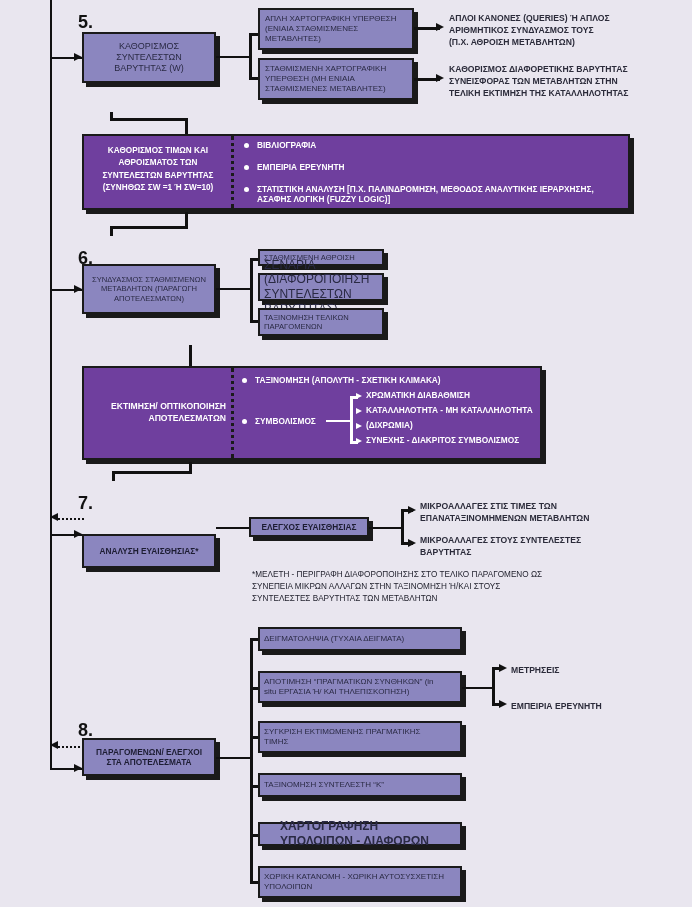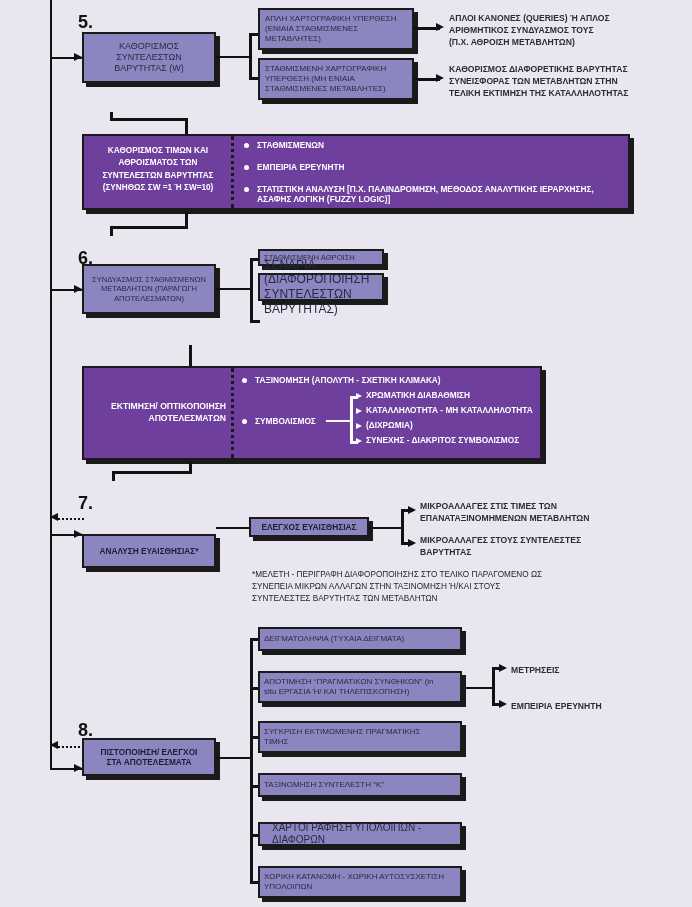--- a/index.html
+++ b/index.html
@@ -194,21 +194,21 @@
 
   <div class="box dark" style="left:82px; top:134px; width:548px; height:76px;">
   </div>
   <div class="vdiv" style="left:231px; top:136px; height:72px;"></div>
   <div class="plain" style="left:90px; top:145px; width:136px; color:#ffffff; font-size:8.2px; text-align:center; line-height:1.5;">ΚΑΘΟΡΙΣΜΟΣ ΤΙΜΩΝ ΚΑΙ
 ΑΘΡΟΙΣΜΑΤΟΣ ΤΩΝ
 ΣΥΝΤΕΛΕΣΤΩΝ ΒΑΡΥΤΗΤΑΣ
 (ΣΥΝΗΘΩΣ ΣW =1 Ή ΣW=10)</div>
 
   <div class="bullets" style="left:243px; top:140px; width:378px;">
-    <div class="bi">ΣΤΑΘΜΙΣΜΕΝΩΝ</div>
+    <div class="bi">ΒΙΒΛΙΟΓΡΑΦΙΑ</div>
     <div class="bi">ΕΜΠΕΙΡΙΑ ΕΡΕΥΝΗΤΗ</div>
     <div class="bi">ΣΤΑΤΙΣΤΙΚΗ ΑΝΑΛΥΣΗ [Π.Χ. ΠΑΛΙΝΔΡΟΜΗΣΗ, ΜΕΘΟΔΟΣ ΑΝΑΛΥΤΙΚΗΣ ΙΕΡΑΡΧΗΣΗΣ,
 ΑΣΑΦΗΣ ΛΟΓΙΚΗ (FUZZY LOGIC)]</div>
   </div>
 
   <div class="ln thick v" style="left:185px; top:212px; height:16px;"></div>
   <div class="ln thick h" style="left:110px; top:226px; width:78px; height:3px;"></div>
   <div class="ln thick v" style="left:110px; top:226px; height:10px;"></div>
 
   <div class="stepnum" style="left:78px; top:248px;">6.</div>
@@ -226,20 +226,24 @@
   <div class="ln v" style="left:250px; top:258px; width:3px; height:65px;"></div>
   <div class="ln h" style="left:250px; top:258px; width:10px; height:3px;"></div>
   <div class="ln h" style="left:250px; top:320px; width:10px; height:3px;"></div>
 
   <div class="box light" style="left:258px; top:249px; width:126px; height:17px;">
     <div class="txt lft" style="font-size:7.6px; padding:0 4px;">ΣΤΑΘΜΙΣΜΕΝΗ ΑΘΡΟΙΣΗ</div>
   </div>
   <div class="box light" style="left:258px; top:273px; width:126px; height:28px;">
     <div class="txt lft" style="font-size:12px; padding:0 4px;">ΣΕΝΑΡΙΑ (ΔΙΑΦΟΡΟΠΟΙΗΣΗ
 ΣΥΝΤΕΛΕΣΤΩΝ ΒΑΡΥΤΗΤΑΣ)</div>
+  </div>
+  <div class="box light" style="left:258px; top:308px; width:126px; height:28px;">
+    <div class="txt lft" style="font-size:7.6px; padding:0 4px;">ΤΑΞΙΝΟΜΗΣΗ ΤΕΛΙΚΩΝ
+ΠΑΡΑΓΟΜΕΝΩΝ</div>
   </div>
 
   <div class="ln thick v" style="left:189px; top:345px; height:22px;"></div>
 
   <div class="box dark" style="left:82px; top:366px; width:460px; height:94px;">
   </div>
   <div class="vdiv" style="left:231px; top:368px; height:90px;"></div>
   <div class="plain" style="left:84px; top:400px; width:142px; color:#ffffff; font-size:8.6px; text-align:right; line-height:1.45;">ΕΚΤΙΜΗΣΗ/ ΟΠΤΙΚΟΠΟΙΗΣΗ
 ΑΠΟΤΕΛΕΣΜΑΤΩΝ</div>
 
@@ -303,21 +307,21 @@
 
   <div class="stepnum" style="left:78px; top:720px;">8.</div>
 
   <div class="dln" style="left:58px; top:746px; width:26px;"></div>
   <div class="arrow-l" style="left:50px; top:741px;"></div>
 
   <div class="ln h" style="left:50px; top:768px; width:32px;"></div>
   <div class="arrow-r" style="left:74px; top:763.5px;"></div>
 
   <div class="box light" style="left:82px; top:738px; width:134px; height:38px;">
-    <div class="txt ctr" style="font-size:8.3px; font-weight:bold; color:#1d1d33;">ΠΙΣΤΟΠΟΙΗΣΗ/ ΕΛΕΓΧΟΙ
+    <div class="txt ctr" style="font-size:8.3px; font-weight:bold; color:#1d1d33;">ΠΑΡΑΓΟΜΕΝΩΝ/ ΕΛΕΓΧΟΙ
 ΣΤΑ ΑΠΟΤΕΛΕΣΜΑΤΑ</div>
   </div>
 
   <div class="ln h" style="left:216px; top:757px; width:35px;"></div>
   <div class="ln v" style="left:250px; top:638px; width:3px; height:245px;"></div>
   <div class="ln h" style="left:250px; top:638px; width:10px; height:3px;"></div>
   <div class="ln h" style="left:250px; top:687px; width:10px; height:3px;"></div>
   <div class="ln h" style="left:250px; top:736px; width:10px; height:3px;"></div>
   <div class="ln h" style="left:250px; top:785px; width:10px; height:3px;"></div>
   <div class="ln h" style="left:250px; top:834px; width:10px; height:3px;"></div>
@@ -331,21 +335,21 @@
 situ ΕΡΓΑΣΙΑ Ή/ ΚΑΙ ΤΗΛΕΠΙΣΚΟΠΗΣΗ)</div>
   </div>
   <div class="box light" style="left:258px; top:721px; width:204px; height:32px;">
     <div class="txt lft" style="font-size:8px; padding:0 4px;">ΣΥΓΚΡΙΣΗ ΕΚΤΙΜΩΜΕΝΗΣ ΠΡΑΓΜΑΤΙΚΗΣ
 ΤΙΜΗΣ</div>
   </div>
   <div class="box light" style="left:258px; top:773px; width:204px; height:24px;">
     <div class="txt lft" style="font-size:8px; padding:0 4px;">ΤΑΞΙΝΟΜΗΣΗ ΣΥΝΤΕΛΕΣΤΗ “Κ”</div>
   </div>
   <div class="box light" style="left:258px; top:822px; width:204px; height:24px;">
-    <div class="txt lft" style="font-size:10px; padding:0 12px;">ΧΑΡΤΟΓΡΑΦΗΣΗ ΥΠΟΛΟΙΠΩΝ - ΔΙΑΦΟΡΩΝ</div>
+    <div class="txt lft" style="font-size:12px; padding:0 20px;font-weight:bold;">ΧΑΡΤΟΓΡΑΦΗΣΗ ΥΠΟΛΟΙΠΩΝ - ΔΙΑΦΟΡΩΝ</div>
   </div>
   <div class="box light" style="left:258px; top:866px; width:204px; height:32px;">
     <div class="txt lft" style="font-size:8px; padding:0 4px;">ΧΩΡΙΚΗ ΚΑΤΑΝΟΜΗ - ΧΩΡΙΚΗ ΑΥΤΟΣΥΣΧΕΤΙΣΗ
 ΥΠΟΛΟΙΠΩΝ</div>
   </div>
 
   <div class="ln h" style="left:462px; top:687px; width:32px;"></div>
   <div class="ln thick v" style="left:492px; top:667px; height:39px;"></div>
   <div class="ln thick h" style="left:492px; top:667px; width:10px; height:3px;"></div>
   <div class="ln thick h" style="left:492px; top:703px; width:10px; height:3px;"></div>

